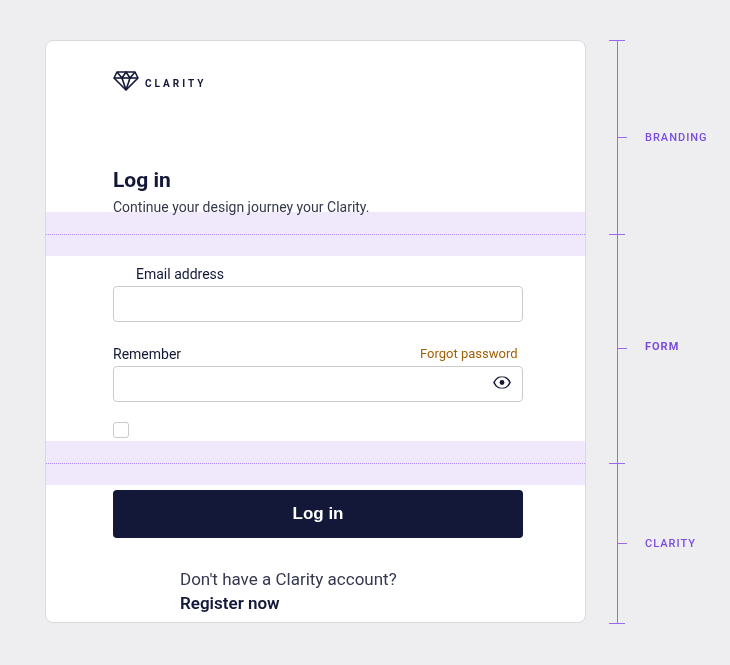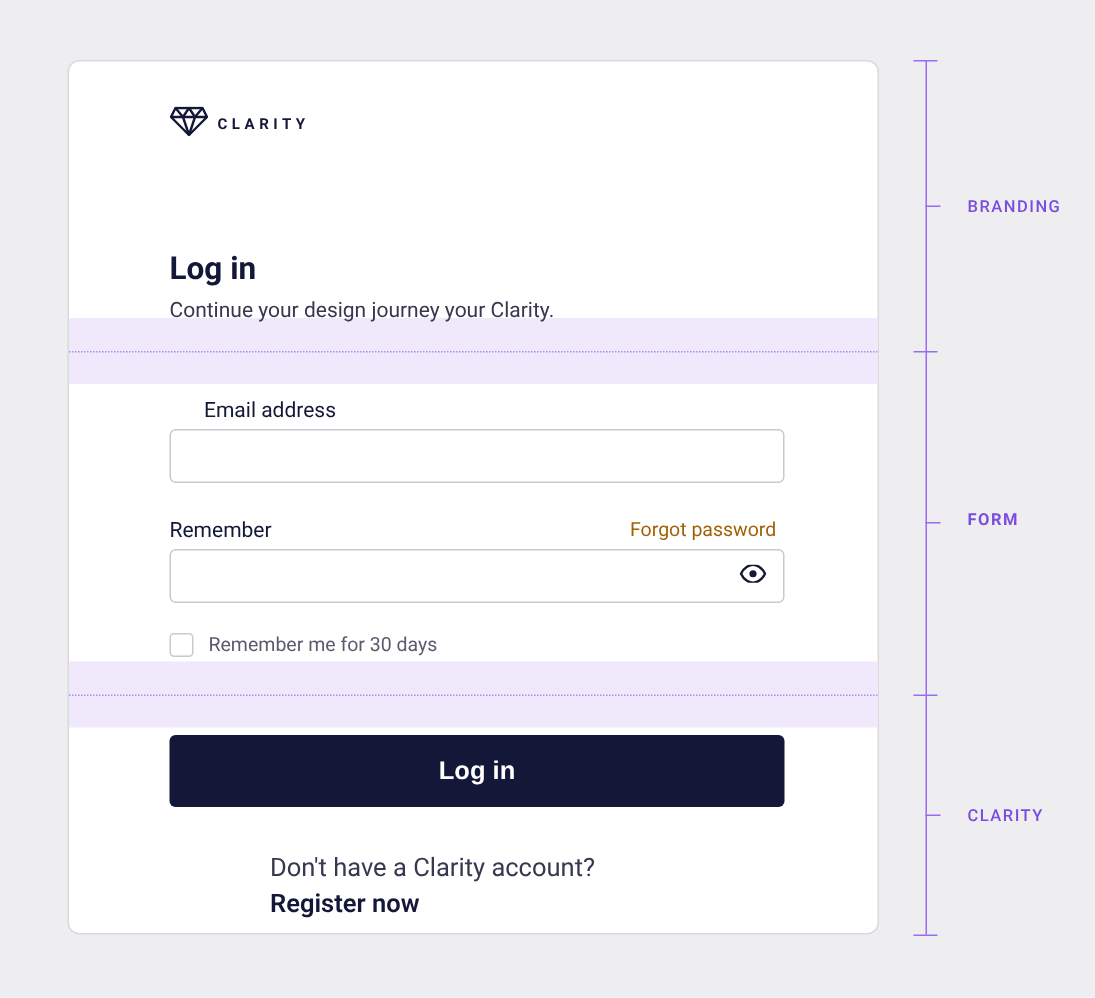--- a/index.html
+++ b/index.html
@@ -245,21 +245,20 @@
       <svg width="18" height="12" viewBox="0 0 18 12" fill="none" stroke="#131738" stroke-width="1.6">
         <path d="M1 6 C3 1.5 7 0 9 0 C11 0 15 1.5 17 6 C15 10.5 11 12 9 12 C7 12 3 10.5 1 6 Z" fill="none"></path>
         <circle cx="9" cy="6" r="2.4" fill="#131738" stroke="none"></circle>
       </svg>
     </span>
   </button>
 </div>
 
 <div class="remember-row">
   <input type="checkbox" class="checkbox" style="">
-  <span class="remember-label">Remember me for 30 days</span>
 </div>
 
 <button class="login-btn">Log in</button>
 
 <div class="register-row">
   <span>Don't have a Clarity account? </span><a href="#" class="register-link">Register now</a>
 </div>
 
 <div class="bracket-v" style="left:617px; top:40px; height:194px;"></div>
 <div class="bracket-tick" style="left:609px; top:40px; width:16px;"></div>

